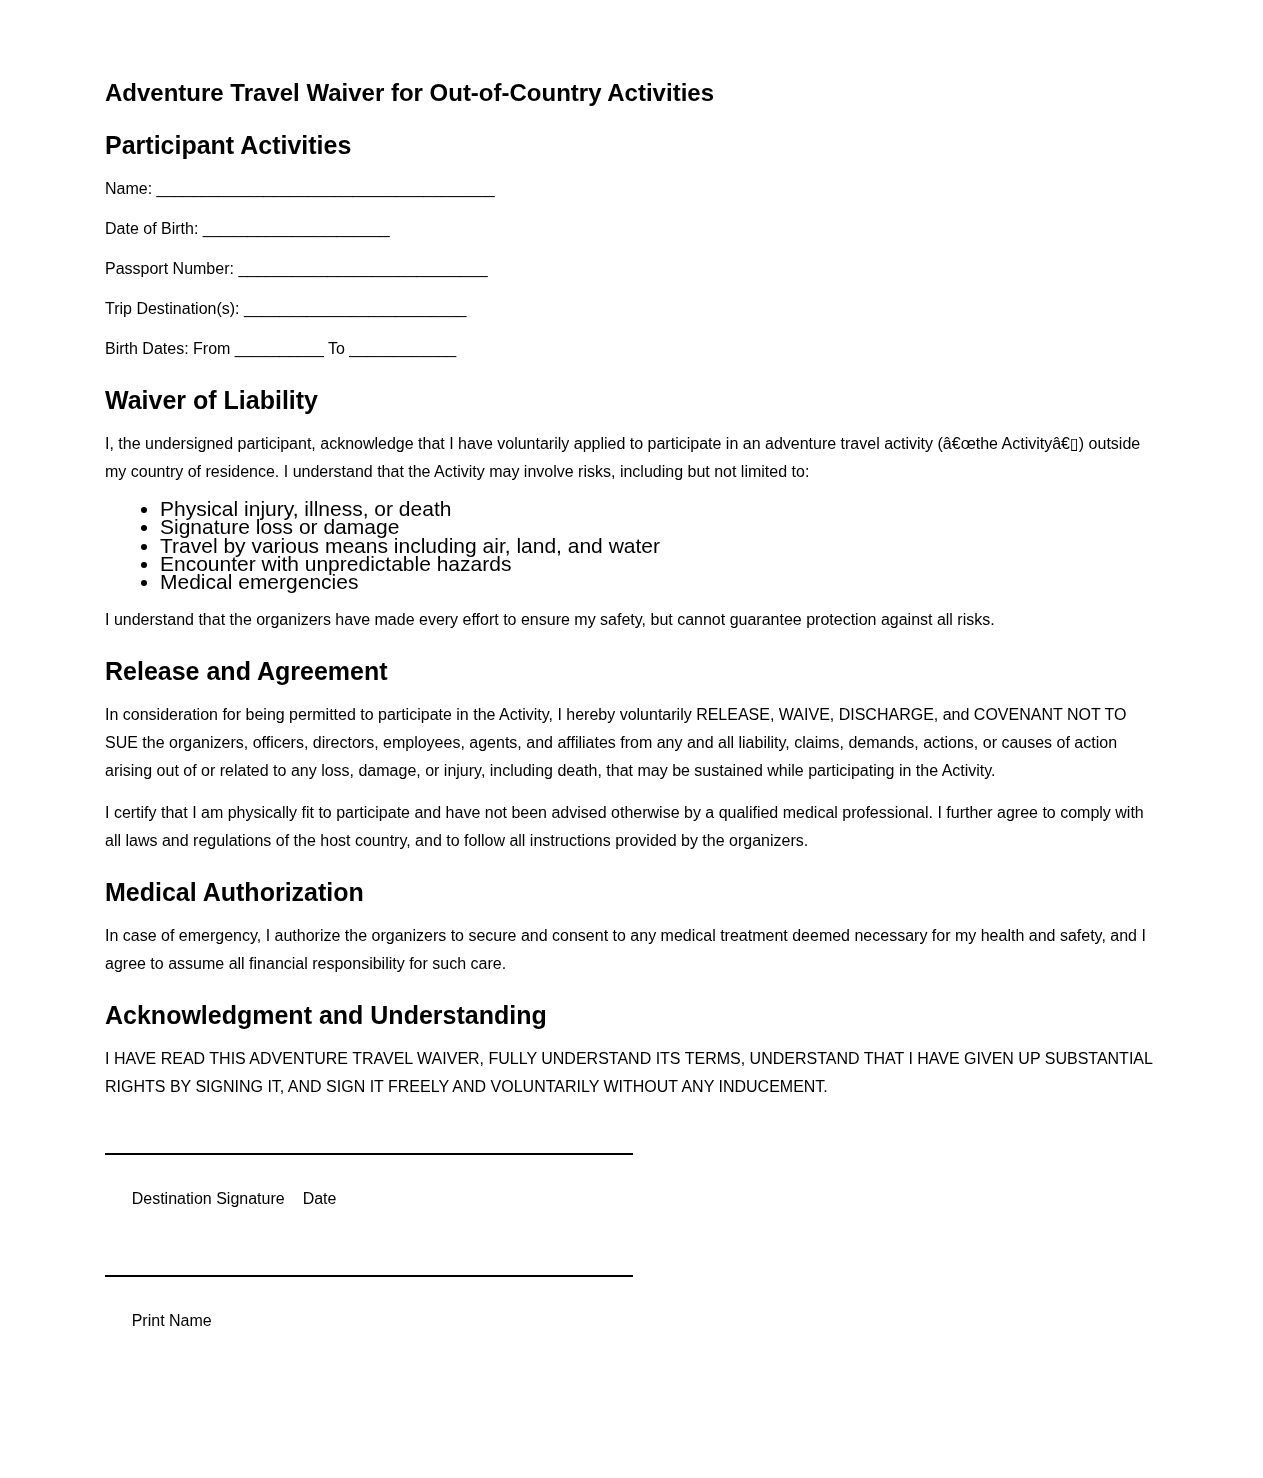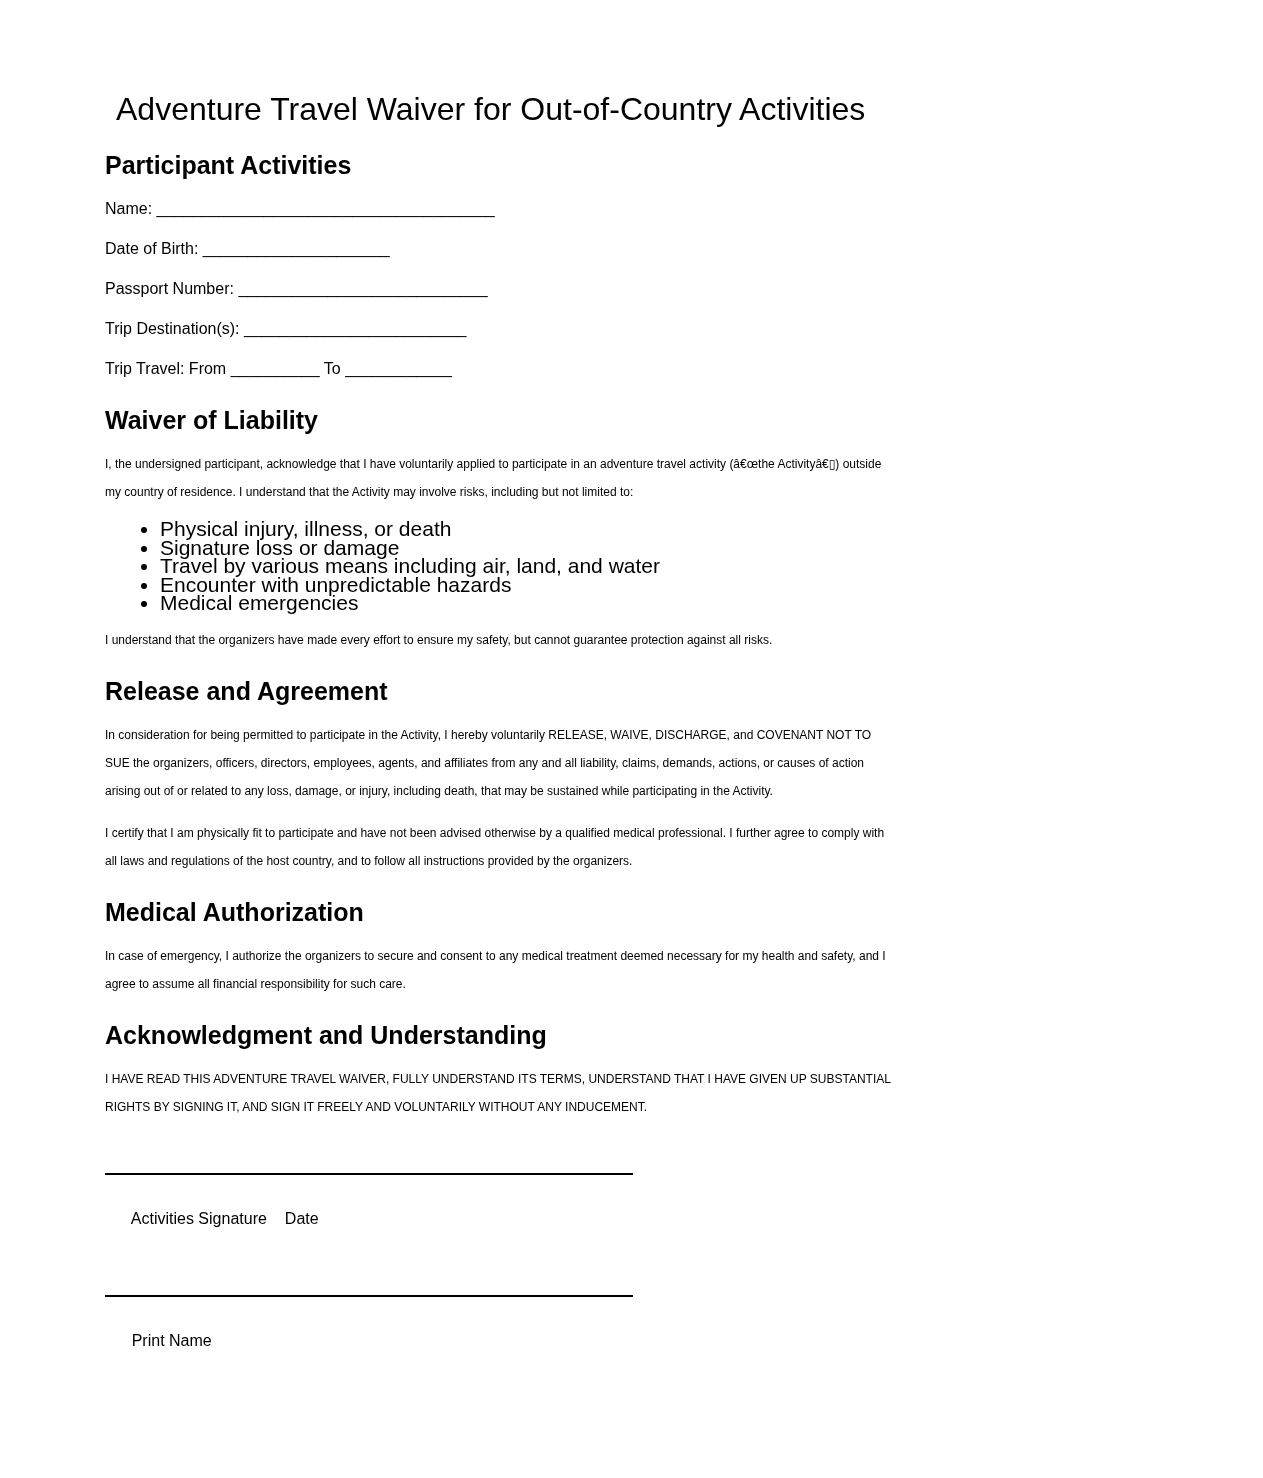--- a/index.html
+++ b/index.html
@@ -12,41 +12,41 @@
     width: 1263px;
     height: 1478px;
     box-sizing: border-box;
     background: #ffffff;
     color: #000000;
     font-family: "Liberation Sans", "DejaVu Sans", sans-serif;
     padding: 79px 108px 0 105px;
     overflow: hidden;
   }
   h1.doc-title {
-    font-size: 32px;
+    font-size: 24px;
     line-height: 1.2;
-    font-weight: normal;
-    margin: 11px;
+    font-weight: bold;
+    margin: 0;
     white-space: pre;
   }
   h2.section-heading {
     font-size: 25px;
     line-height: 1.2;
     font-weight: bold;
     margin: 22px 0 15px 0;
     white-space: pre;
   }
   p.field {
     font-size: 16px;
     line-height: 28px;
     margin: 0 0 12px 0;
     white-space: pre;
   }
   p.para {
-    font-size: 12px;
+    font-size: 16px;
     line-height: 28px;
     margin: 14px 0;
     white-space: pre;
   }
   ul.risk-list {
     font-size: 21px;
     line-height: 18.4px;
     margin: 14px 0;
     padding-left: 55px;
   }
@@ -74,21 +74,21 @@
 <div class="page">
 
   <h1 class="doc-title">Adventure Travel Waiver for Out-of-Country Activities</h1>
 
   <h2 class="section-heading">Participant Activities</h2>
 
   <p class="field">Name: ______________________________________</p>
   <p class="field">Date of Birth: _____________________</p>
   <p class="field">Passport Number: ____________________________</p>
   <p class="field">Trip Destination(s): _________________________</p>
-  <p class="field">Trip Travel: From __________ To ____________</p>
+  <p class="field">Birth Dates: From __________ To ____________</p>
 
   <h2 class="section-heading">Waiver of Liability</h2>
 
   <p class="para">I, the undersigned participant, acknowledge that I have voluntarily applied to participate in an adventure travel activity (â€œthe Activityâ€▯) outside
 my country of residence. I understand that the Activity may involve risks, including but not limited to:</p>
 
   <ul class="risk-list">
     <li>Physical injury, illness, or death</li>
     <li>Signature loss or damage</li>
     <li>Travel by various means including air, land, and water</li>
@@ -112,21 +112,21 @@
   <p class="para">In case of emergency, I authorize the organizers to secure and consent to any medical treatment deemed necessary for my health and safety, and I
 agree to assume all financial responsibility for such care.</p>
 
   <h2 class="section-heading">Acknowledgment and Understanding</h2>
 
   <p class="para">I HAVE READ THIS ADVENTURE TRAVEL WAIVER, FULLY UNDERSTAND ITS TERMS, UNDERSTAND THAT I HAVE GIVEN UP SUBSTANTIAL
 RIGHTS BY SIGNING IT, AND SIGN IT FREELY AND VOLUNTARILY WITHOUT ANY INDUCEMENT.</p>
 
   <div class="sig-block sig-block-1">
     <div class="sig-labels">
-      <span>Activities Signature</span><span class="date-label">Date</span>
+      <span>Destination Signature</span><span class="date-label">Date</span>
     </div>
   </div>
 
   <div class="sig-block sig-block-2">
     <div class="sig-labels">
       <span>Print Name</span>
     </div>
   </div>
 
 </div>

